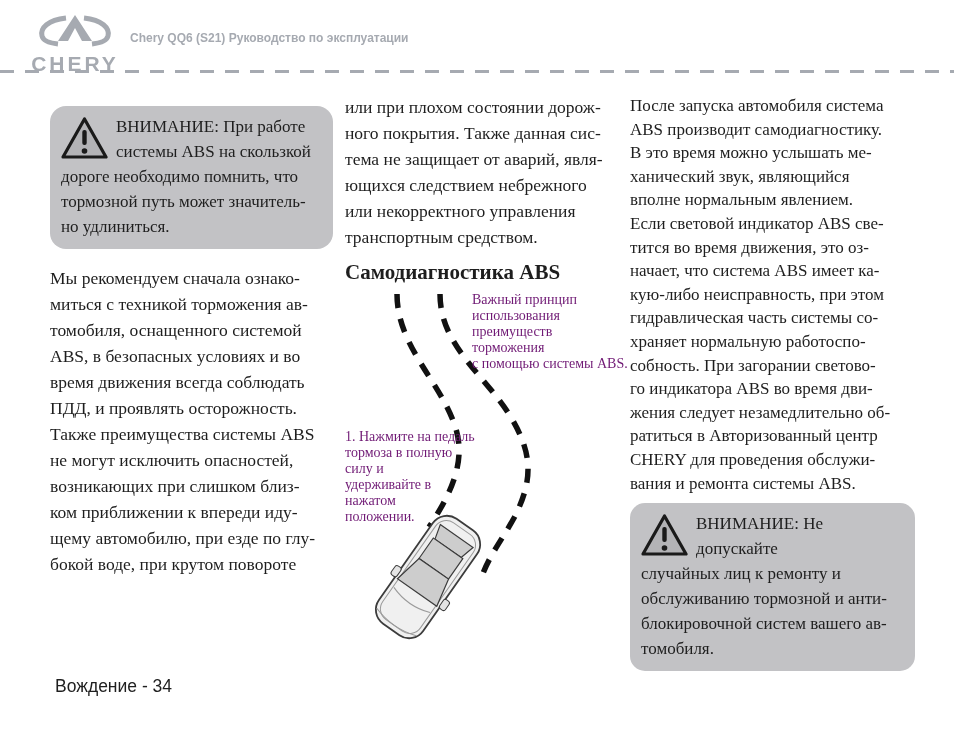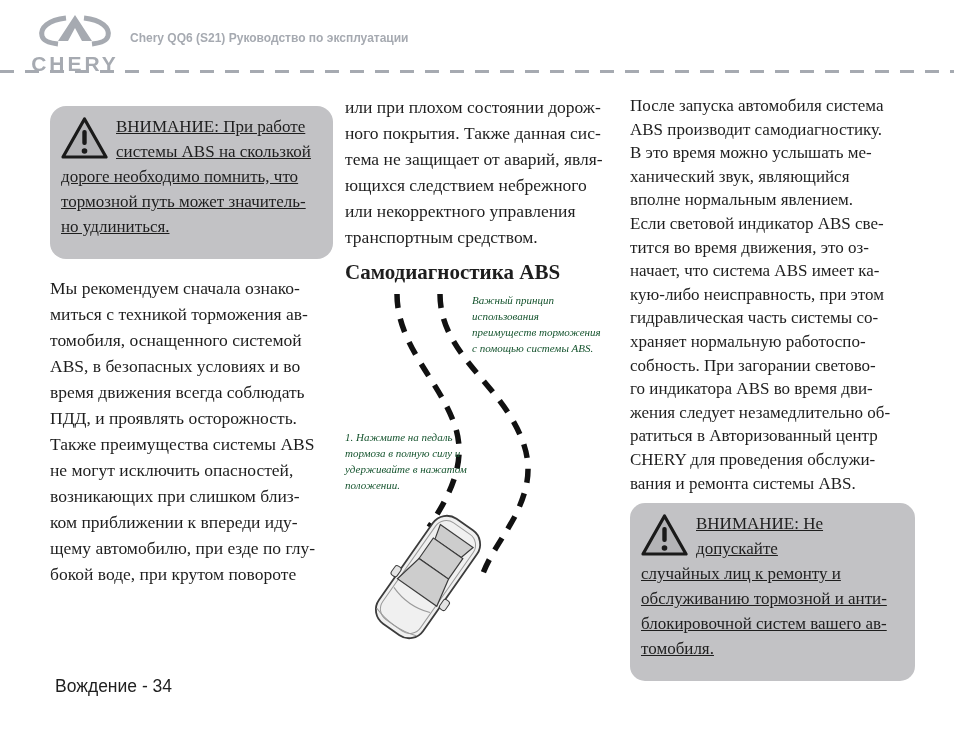--- a/index.html
+++ b/index.html
@@ -14,32 +14,32 @@
   .divider{position:absolute;left:0;top:70px;width:954px;height:3px;
            background:repeating-linear-gradient(90deg,#a6aab1 0 14px,transparent 14px 25px);}
   
   .col{position:absolute;top:94px;}
   .col1{left:50px;width:283px;}
   .col2{left:345px;width:283px;}
   .col3{left:630px;width:285px;}
   .body-text{white-space:pre-line;text-align:justify;font-size:17.5px;line-height:26px;margin:0;}
   .col3 .body-text{font-size:17px;line-height:23.6px;}
   
-  .warning-box{background:#c2c2c5;border-radius:16px;padding:8px 11px 20px 11px;
-               font-size:17px;line-height:25px;white-space:normal;text-decoration:underline;}
+  .warning-box{background:#c2c2c5;border-radius:16px;padding:8px 11px 10px 11px;
+               font-size:17px;line-height:25px;white-space:normal;}
   .warning-box .warning-text{white-space:pre-line;}
   .warning-box-1{margin-top:12px;margin-bottom:16px;}
   .warning-box-2{margin-top:8px;border-radius:15px;}
   .warning-icon{float:left;width:47px;height:44px;margin:2px 8px 2px 0;}
   
   .section-heading{font-size:21px;font-weight:bold;margin:10px 0 4px 0;}
   
   .diagram{position:relative;width:283px;height:400px;}
   .diagram svg.curves{position:absolute;left:0;top:0;}
-  .note{position:absolute;font-size:11px;line-height:16px;white-space:pre-line;color:#14532d;font-style:italic;}
+  .note{position:absolute;font-size:14px;line-height:16px;white-space:pre-line;color:#701a75;}
   .note-top{left:127px;top:3px;width:156px;}
   .note-1{left:0px;top:140px;width:135px;}
   .note-2{left:138px;top:272px;width:147px;}
   
   .footer{position:absolute;left:55px;top:676px;font-family:"Liberation Sans",sans-serif;
           font-weight:normal;font-size:17.5px;color:#1f1f1f;}
 </style>
 </head>
 <body>
 

